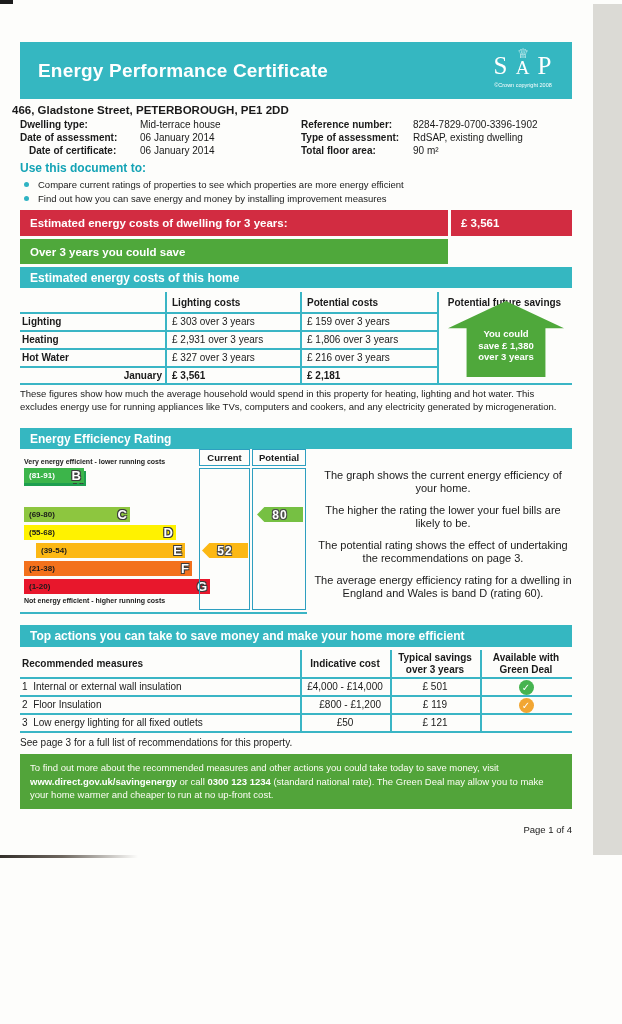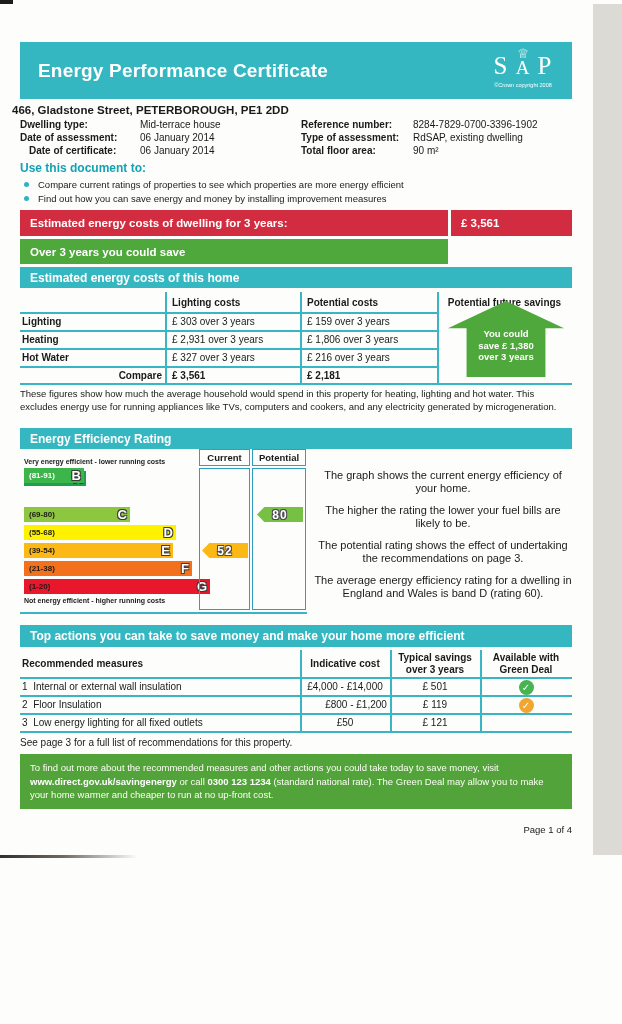--- a/index.html
+++ b/index.html
@@ -141,21 +141,21 @@
 <div class="abs td" style="left:307px; top:316px;">£ 159 over 3 years</div>
 <div class="abs hline" style="left:20px; top:330px; width:417px;"></div>
 <div class="abs th" style="left:22px; top:334px;">Heating</div>
 <div class="abs td" style="left:172px; top:334px;">£ 2,931 over 3 years</div>
 <div class="abs td" style="left:307px; top:334px;">£ 1,806 over 3 years</div>
 <div class="abs hline" style="left:20px; top:348px; width:417px;"></div>
 <div class="abs th" style="left:22px; top:352px;">Hot Water</div>
 <div class="abs td" style="left:172px; top:352px;">£ 327 over 3 years</div>
 <div class="abs td" style="left:307px; top:352px;">£ 216 over 3 years</div>
 <div class="abs hline" style="left:20px; top:366px; width:417px;"></div>
-<div class="abs th" style="left:20px; top:370px; width:142px; text-align:right;">Compare</div>
+<div class="abs th" style="left:20px; top:370px; width:142px; text-align:right;">January</div>
 <div class="abs th" style="left:172px; top:370px;">£ 3,561</div>
 <div class="abs th" style="left:307px; top:370px;">£ 2,181</div>
 <div class="abs hline" style="left:20px; top:383px; width:552px;"></div>
 
 <div class="abs house" style="background: rgb(79, 168, 59);">
   <div class="house-text">
     <div>You could</div>
     <div>save £ 1,380</div>
     <div>over 3 years</div>
   </div>
@@ -176,21 +176,21 @@
     <span class="band-letter">B</span>
   </div>
 <div class="band" style="top: 507px; background: rgb(141, 198, 63); width: 106px;">
     <span class="band-range" style="color: rgb(26, 26, 26);">(69-80)</span>
     <span class="band-letter">C</span>
   </div>
 <div class="band" style="top: 525px; background: rgb(255, 242, 0); width: 152px;">
     <span class="band-range" style="color: rgb(26, 26, 26);">(55-68)</span>
     <span class="band-letter">D</span>
   </div>
-<div class="band" style="top: 543px; background: rgb(252, 184, 20); width: 149px;">
+<div class="band" style="top: 543px; background: rgb(252, 184, 20); width: 149px; margin-left: 12px;">
     <span class="band-range" style="color: rgb(26, 26, 26);">(39-54)</span>
     <span class="band-letter">E</span>
   </div>
 <div class="band" style="top: 561px; background: rgb(243, 113, 28); width: 168px;">
     <span class="band-range" style="color: rgb(26, 26, 26);">(21-38)</span>
     <span class="band-letter">F</span>
   </div>
 <div class="band" style="top: 579px; background: rgb(232, 23, 44); width: 186px;">
     <span class="band-range" style="color: rgb(26, 26, 26);">(1-20)</span>
     <span class="band-letter">G</span>
@@ -232,21 +232,21 @@
 
 <div class="abs td" style="left:22px; top:681px;"><span>1</span>&nbsp;&nbsp;<span>Internal or external wall insulation</span></div>
 <div class="abs td center" style="left:300px; top:681px; width:90px;">£4,000 - £14,000</div>
 <div class="abs td center" style="left:390px; top:681px; width:90px;">£ 501</div>
 <div class="abs" style="left:480px; top:680px; width:92px;">
     <div class="check" style="background: rgb(70, 180, 80);">✓</div>
   </div>
 <div class="abs hline" style="left:20px; top:695px; width:552px;"></div>
 
 <div class="abs td" style="left:22px; top:699px;"><span>2</span>&nbsp;&nbsp;<span>Floor Insulation</span></div>
-<div class="abs td center" style="left:311px; top:699px; width:90px;">£800 - £1,200</div>
+<div class="abs td center" style="left:300px; top:699px; width:81px;text-align:right;">£800 - £1,200</div>
 <div class="abs td center" style="left:390px; top:699px; width:90px;">£ 119</div>
 <div class="abs" style="left:480px; top:698px; width:92px;">
     <div class="check" style="background: rgb(242, 166, 50);">✓</div>
   </div>
 <div class="abs hline" style="left:20px; top:713px; width:552px;"></div>
 
 <div class="abs td" style="left:22px; top:717px;"><span>3</span>&nbsp;&nbsp;<span>Low energy lighting for all fixed outlets</span></div>
 <div class="abs td center" style="left:300px; top:717px; width:90px;">£50</div>
 <div class="abs td center" style="left:390px; top:717px; width:90px;">£ 121</div>
 <div class="abs" style="left:480px; top:716px; width:92px;"></div>

